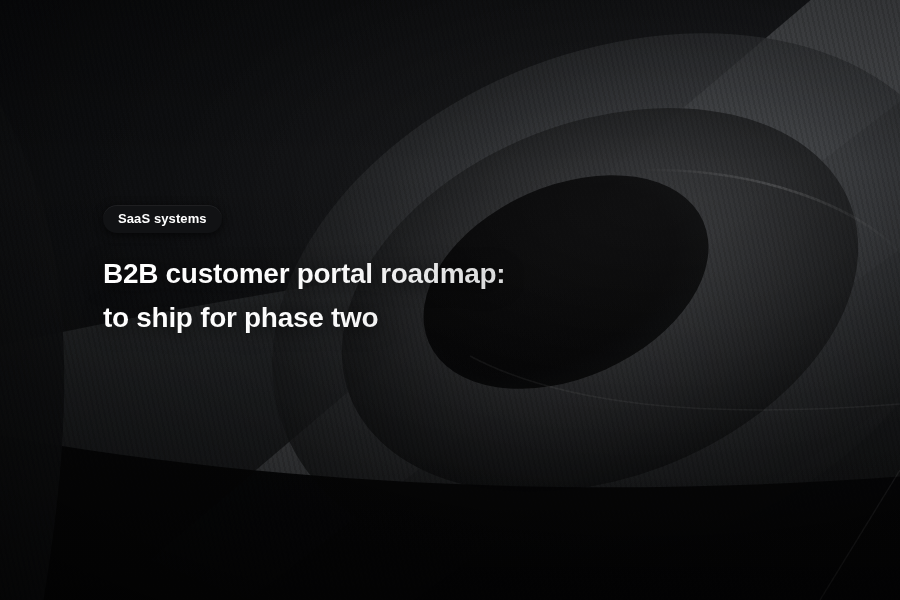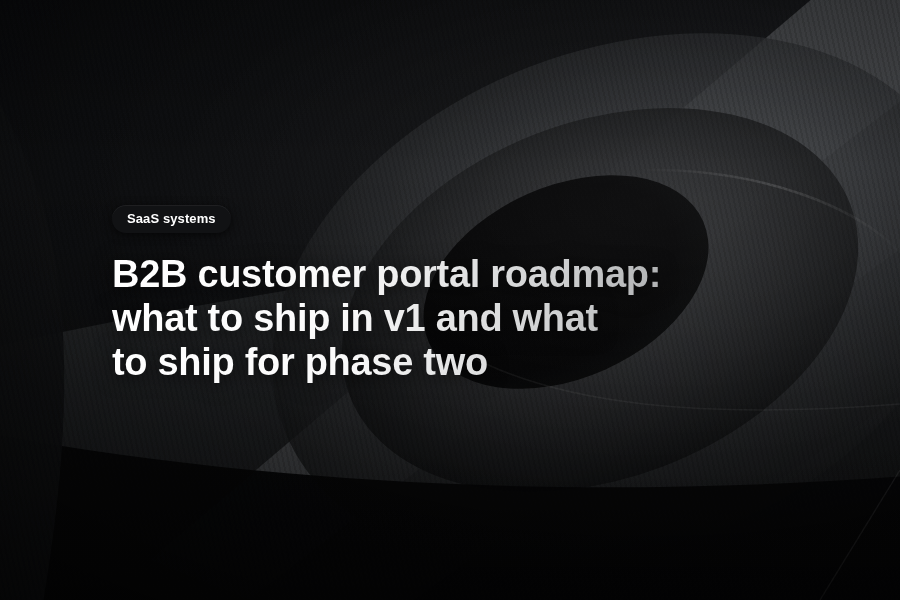--- a/index.html
+++ b/index.html
@@ -45,41 +45,41 @@
   .bg-vignette {
     position:absolute; inset:0;
     background:
       radial-gradient(120% 95% at 72% 34%, rgba(255,255,255,.05) 0%, rgba(0,0,0,0) 46%, rgba(0,0,0,.55) 100%),
       linear-gradient(to bottom, rgba(0,0,0,.25) 0%, rgba(0,0,0,0) 28%, rgba(0,0,0,.45) 100%);
   }
 
   
   .content {
     position:absolute;
-    left:112px;
+    left:103px;
     top:205px;
     width:720px;
   }
 
   .badge {
     display:inline-block;
     padding:7px 15px 8px;
     border-radius:999px;
     background:#111214;
     color:#ffffff;
     font-size:13px;
     font-weight:700;
     letter-spacing:.1px;
     line-height:1;
     box-shadow:0 2px 10px rgba(0,0,0,.65), inset 0 1px 0 rgba(255,255,255,.06);
   }
 
   .headline {
     margin-top:19px;
-    font-size:38px;
+    font-size:28px;
     font-weight:700;
     line-height:44px;
     letter-spacing:-.3px;
     color:#f2f3f4;
   }
 
   .headline .line {
     display:block;
     white-space:nowrap;
     background-image:linear-gradient(100deg,#ffffff 0%,#fafafa 32%,#cfd0d1 62%,#97999b 88%,#88898b 100%);
@@ -174,18 +174,17 @@
     <div class="bg-texture"></div>
     <div class="bg-vignette"></div>
   </div>
 
   <div class="content">
 
     <span class="badge">SaaS systems</span>
 
     <h1 class="headline">
       <span class="line">B2B customer portal roadmap:</span>
-      <span class="line">what to ship in v1 and what</span>
       <span class="line">to ship for phase two</span>
     </h1>
 
   </div>
 </div>
 
 </body></html>

